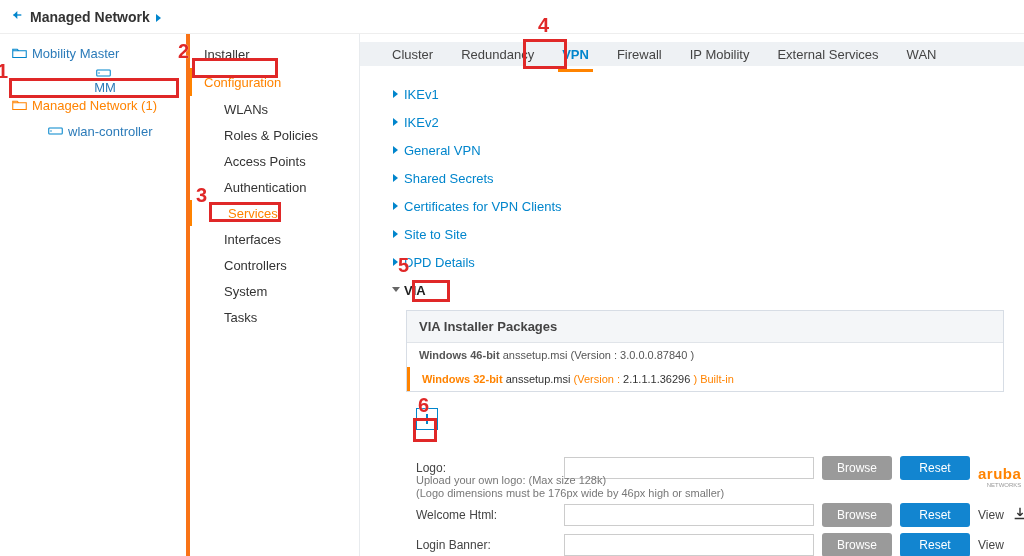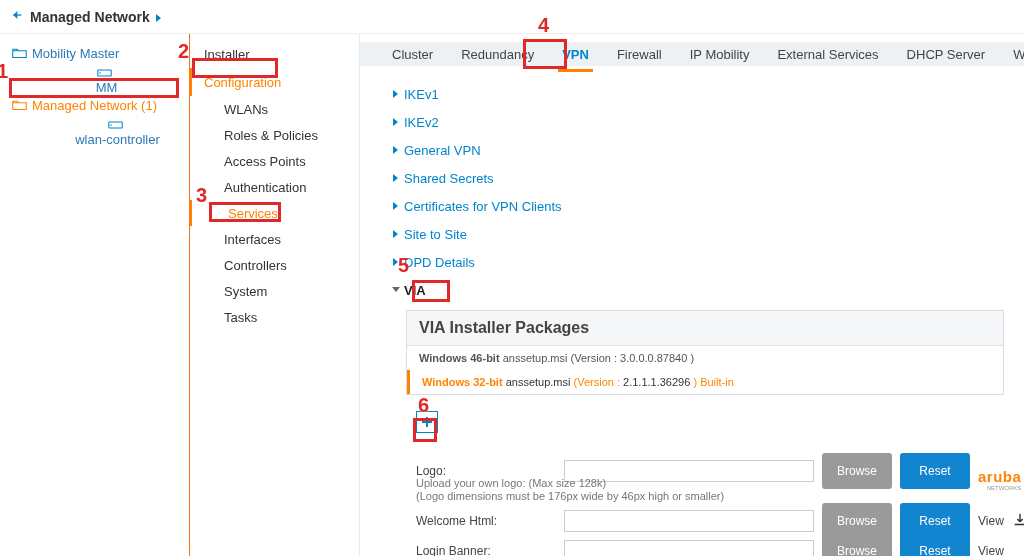--- a/index.html
+++ b/index.html
@@ -14,26 +14,26 @@
     --btn-gray: #9a9a9a;
     --btn-blue: #1285d0;
   }
   * { box-sizing: border-box; font-family: "Segoe UI", Arial, sans-serif; }
   body { margin:0; width:1024px; height:556px; overflow:hidden; color:var(--text); font-size:13px; }
   .topbar { height:34px; display:flex; align-items:center; padding:0 8px; border-bottom:1px solid #eee;}
   .topbar .back svg{ width:16px; height:16px; fill:var(--blue);}
   .crumb { font-weight:600; margin-left:6px; color:var(--text); font-size:14px;}
   .crumb-sep svg{ width:10px; height:10px; fill:var(--blue); margin-left:4px; vertical-align:middle;}
   .shell { display:flex; height:522px; }
-  .col1 { width:190px; border-right:1px solid #f97316; padding-top:6px;}
+  .col1 { width:190px; border-right:4px solid #f97316; padding-top:6px;}
   .col2 { width:170px; border-right:1px solid #e8ebee; padding-top:4px;}
   .main { flex:1; background:#fff; overflow:hidden;}
   .treeitem { display:flex; align-items:center; height:26px; padding-left:10px; font-size:13px; color:var(--blue); cursor:pointer;}
   .treeitem.l1 { padding-left:24px;flex-direction:column;}
-  .treeitem.l2 { padding-left:46px;flex-direction:column;}
+  .treeitem.l2 { padding-left:46px;}
   .ticon { width:18px; display:flex; justify-content:center; margin-right:4px;}
   .ticon svg{width:15px;height:14px;}
   .fold{fill:none;stroke:var(--blue);stroke-width:1.4;}
   .dev{fill:none;stroke:var(--blue);stroke-width:1.4;}
   .treeitem.active{ color:var(--orange);}
   .treeitem.dim { color:#2b7bb9;}
   .menu2 { padding-top:2px;}
   .m2head{ height:28px; display:flex; align-items:center; padding-left:14px; font-size:13px; color:#333; cursor:pointer;}
   .m2head.active{ color:var(--orange); border-left:2px solid var(--orange); padding-left:12px;}
   .m2sub{ height:26px; display:flex; align-items:center; padding-left:34px; font-size:13px; color:#333; cursor:pointer;}
@@ -42,35 +42,35 @@
   .tab { padding:0 14px; height:40px; display:flex; align-items:center; font-size:13px; color:#444; cursor:pointer; white-space:nowrap;}
   .tab.active{ color:var(--blue); font-weight:600; position:relative;}
   .tab.active::after{content:""; position:absolute; left:10px; right:10px; bottom:2px; height:3px; background:var(--orange);}
   .accordion{ padding:14px 0 0 28px;}
   .acc{ height:28px; display:flex; align-items:center; font-size:13px; color:var(--blue); cursor:pointer;}
   .acc .chev{ width:16px; display:flex; justify-content:center;}
   .acc .chev svg{width:8px;height:10px;fill:var(--blue);}
   .acc.open .chev svg{transform:rotate(90deg); fill:#666;}
   .acc.open{ color:#222; font-weight:700;}
   .viabox{ margin:6px 20px 0 46px; border:1px solid var(--border); background:var(--bg-lite); }
-  .viabox-head{ padding:8px 12px; font-weight:700; font-size:16px; color:#444; border-bottom:1px solid #e0e4e9; background:#f4f6f8;}
+  .viabox-head{ padding:8px 12px; font-weight:700; font-size:13px; color:#444; border-bottom:1px solid #e0e4e9; background:#f4f6f8;}
   .viabox-row{ padding:6px 12px; font-size:11px; color:#555; background:#fff;}
   .viabox-row b{font-weight:600;}
   .viabox-row.sel{ border-left:3px solid var(--orange); color:var(--orange);}
   .viabox-row.sel .pkg-name{color:var(--orange); font-weight:700;}
   .viabox-row.sel .pkg-file{color:#333; font-weight:400;}
   .viabox-row.sel .pkg-ver{color:var(--orange);}
   .plusbox{ margin:16px 0 0 56px;}
   .plusbtn{ width:22px; height:22px; border:1px solid var(--blue); display:flex; align-items:center; justify-content:center; cursor:pointer;}
   .plusbtn svg{width:12px;height:12px;stroke:var(--blue);stroke-width:2;}
   .form{ margin:18px 40px 0 56px;}
   .frow{ display:grid; grid-template-columns:140px 250px 70px 70px auto; gap:8px; align-items:center; height:30px; font-size:12px; color:#444;}
   .frow .lbl{;}
   .finput{ height:22px; border:1px solid #ccc; background:#fff;}
-  .btn{ height:36px; border-radius:3px; display:flex; align-items:center; justify-content:center; font-size:12px; color:#fff; cursor:pointer;}
+  .btn{ height:24px; border-radius:3px; display:flex; align-items:center; justify-content:center; font-size:12px; color:#fff; cursor:pointer;}
   .btn.gray{ background:var(--btn-gray);}
   .btn.blue{ background:var(--btn-blue);}
   .helptxt{ grid-column:1 / span 2; font-size:11px; color:#777; line-height:13px; margin-top:-4px;}
   .viewcell{ display:flex; align-items:center; gap:8px; font-size:12px;}
   .dl svg{width:16px;height:16px;stroke:#333;fill:none;stroke-width:1.6;}
   .arubalogo{ font-family:Arial; font-weight:700; color:var(--orange); font-size:15px; letter-spacing:0.5px;margin-top:17px;}
   .arubalogo .sub{font-size:6px; color:#999; display:block; text-align:right; font-weight:400; letter-spacing:0;}
   
   .ann{position:absolute; border:3px solid var(--red); pointer-events:none;}
   .annN{position:absolute; color:var(--red); font-weight:900; font-size:20px; font-family:Arial Black, Arial; pointer-events:none; text-shadow:0 0 1px #fff;}
@@ -149,21 +149,20 @@
   </div>
 
   <div class="main">
     <div class="tabs">
       <div class="tab">Cluster</div>
       <div class="tab">Redundancy</div>
       <div class="tab active">VPN</div>
       <div class="tab">Firewall</div>
       <div class="tab">IP Mobility</div>
       <div class="tab">External Services</div>
-      <div class="tab">DHCP Server</div>
       <div class="tab">WAN</div>
     </div>
 
     <div class="accordion">
       <div class="acc">
             <span class="chev">
               <svg viewBox="0 0 8 10">
                 <path d="M1 1l5 4-5 4z"></path>
               </svg>
             </span>

